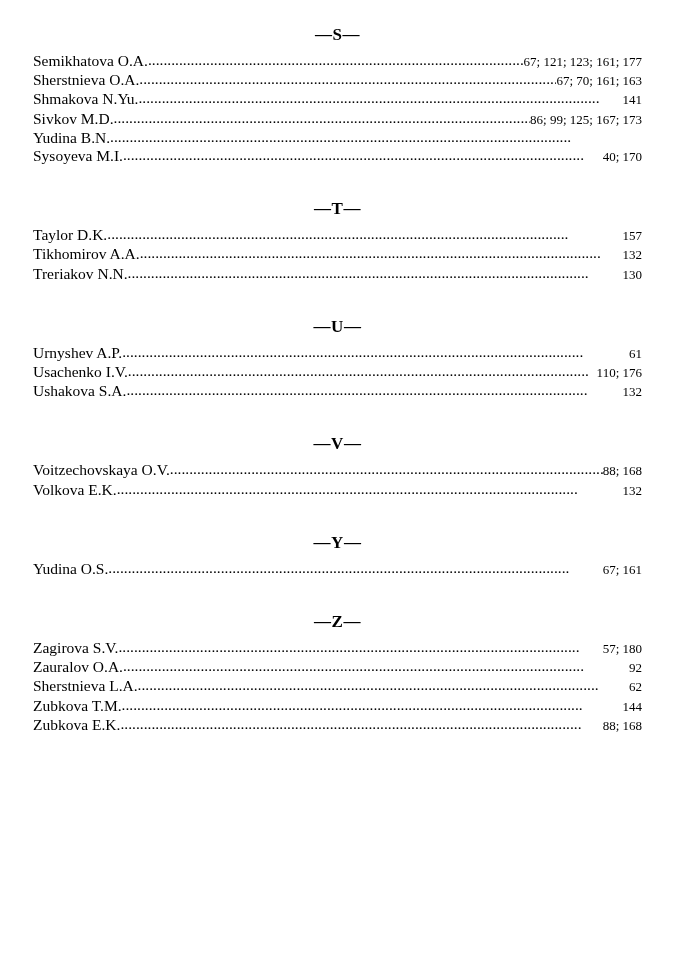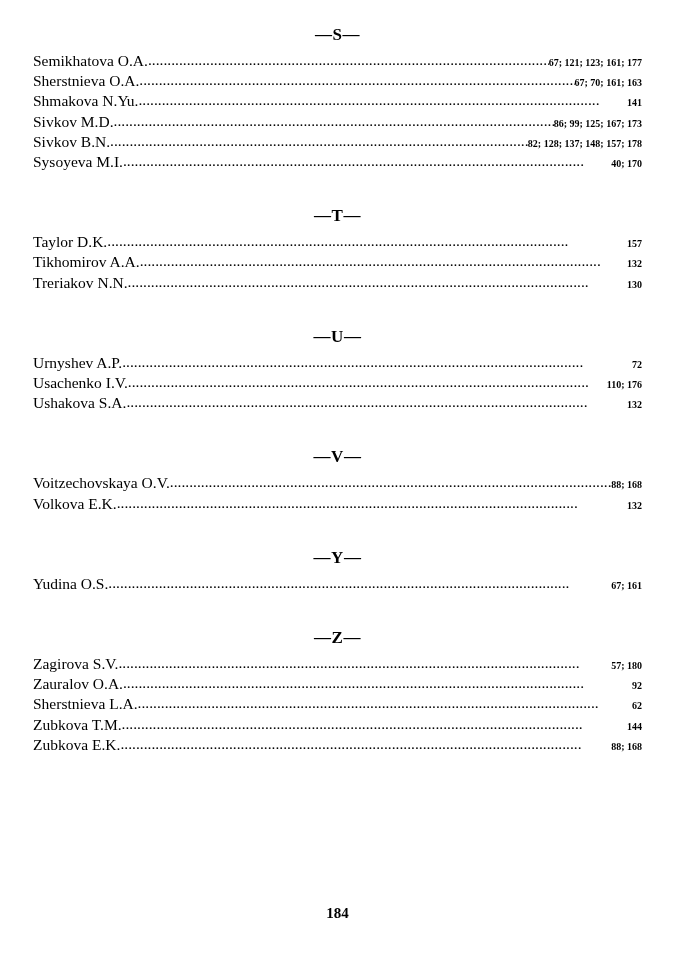--- a/index.html
+++ b/index.html
@@ -60,22 +60,22 @@
     flex: 1 1 auto;
     overflow: hidden;
     white-space: nowrap;
     font-size: 15.5px;
     letter-spacing: 0px;
     margin: 0 0px;
     transform: translateY(-1px);
   }
   .entry-pages {
     flex: 0 0 auto;
-    font-weight: bold;
-    font-size: 10px;
+    font-weight: normal;
+    font-size: 13px;
     letter-spacing: 0px;
   }
   
   .gap-s-t { height: 34px; }
   .gap-after-head { height: 9px; }
   .gap-t-u { height: 34px; }
   .gap-u-v { height: 34px; }
   .gap-v-y { height: 34px; }
   .gap-y-z { height: 34px; }
 
@@ -113,23 +113,22 @@
           <span class="entry-name">Shmakova N.Yu.</span>
           <span class="entry-dots">.......................................................................................................................</span>
           <span class="entry-pages">141</span>
         </li>
         <li class="entry">
           <span class="entry-name">Sivkov M.D.</span>
           <span class="entry-dots">.......................................................................................................................</span>
           <span class="entry-pages">86; 99; 125; 167; 173</span>
         </li>
         <li class="entry">
-          <span class="entry-name">Sivkov B.N.</span>
-          <span class="entry-dots">.......................................................................................................................</span>
-          <span class="entry-pages">82; 128; 137; 148; 157; 178</span>
+          <span class="entry-name">Yudina B.N.</span>
+          <span class="entry-dots">.......................................................................................................................</span>
         </li>
         <li class="entry">
           <span class="entry-name">Sysoyeva M.I.</span>
           <span class="entry-dots">.......................................................................................................................</span>
           <span class="entry-pages">40; 170</span>
         </li>
       </ul>
     </div>
 
     <div class="gap-s-t"></div>
@@ -158,21 +157,21 @@
 
     <div class="gap-t-u"></div>
 
     <div class="section">
       <div class="section-heading">—U—</div>
       <div class="gap-after-head"></div>
       <ul class="entries">
         <li class="entry">
           <span class="entry-name">Urnyshev A.P.</span>
           <span class="entry-dots">.......................................................................................................................</span>
-          <span class="entry-pages">72</span>
+          <span class="entry-pages">61</span>
         </li>
         <li class="entry">
           <span class="entry-name">Usachenko I.V.</span>
           <span class="entry-dots">.......................................................................................................................</span>
           <span class="entry-pages">110; 176</span>
         </li>
         <li class="entry">
           <span class="entry-name">Ushakova S.A.</span>
           <span class="entry-dots">.......................................................................................................................</span>
           <span class="entry-pages">132</span>
@@ -242,14 +241,13 @@
         <li class="entry">
           <span class="entry-name">Zubkova E.K.</span>
           <span class="entry-dots">.......................................................................................................................</span>
           <span class="entry-pages">88; 168</span>
         </li>
       </ul>
     </div>
 
   </div>
 
-  <div class="page-number">184</div>
 </div>
 
 </body></html>

